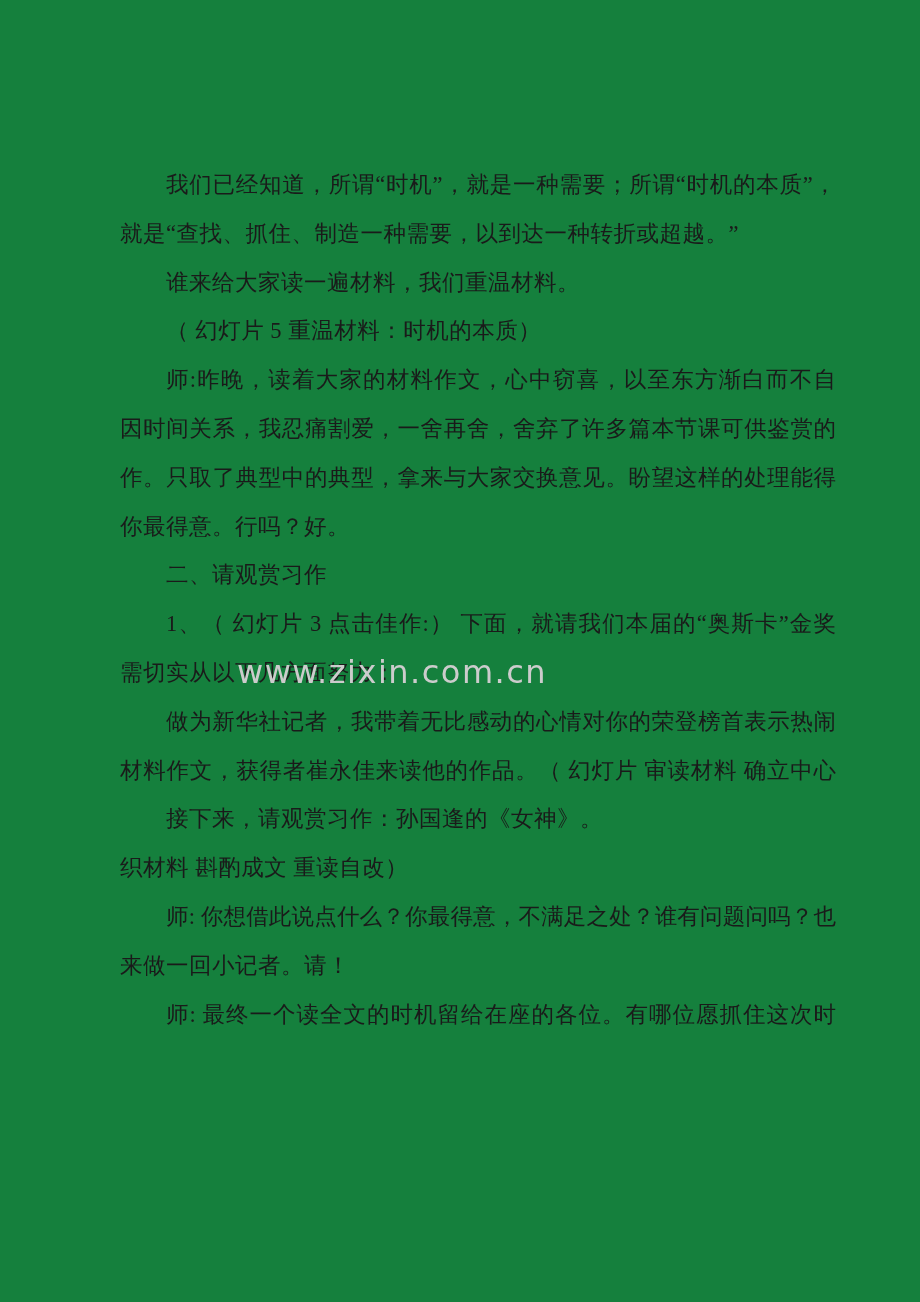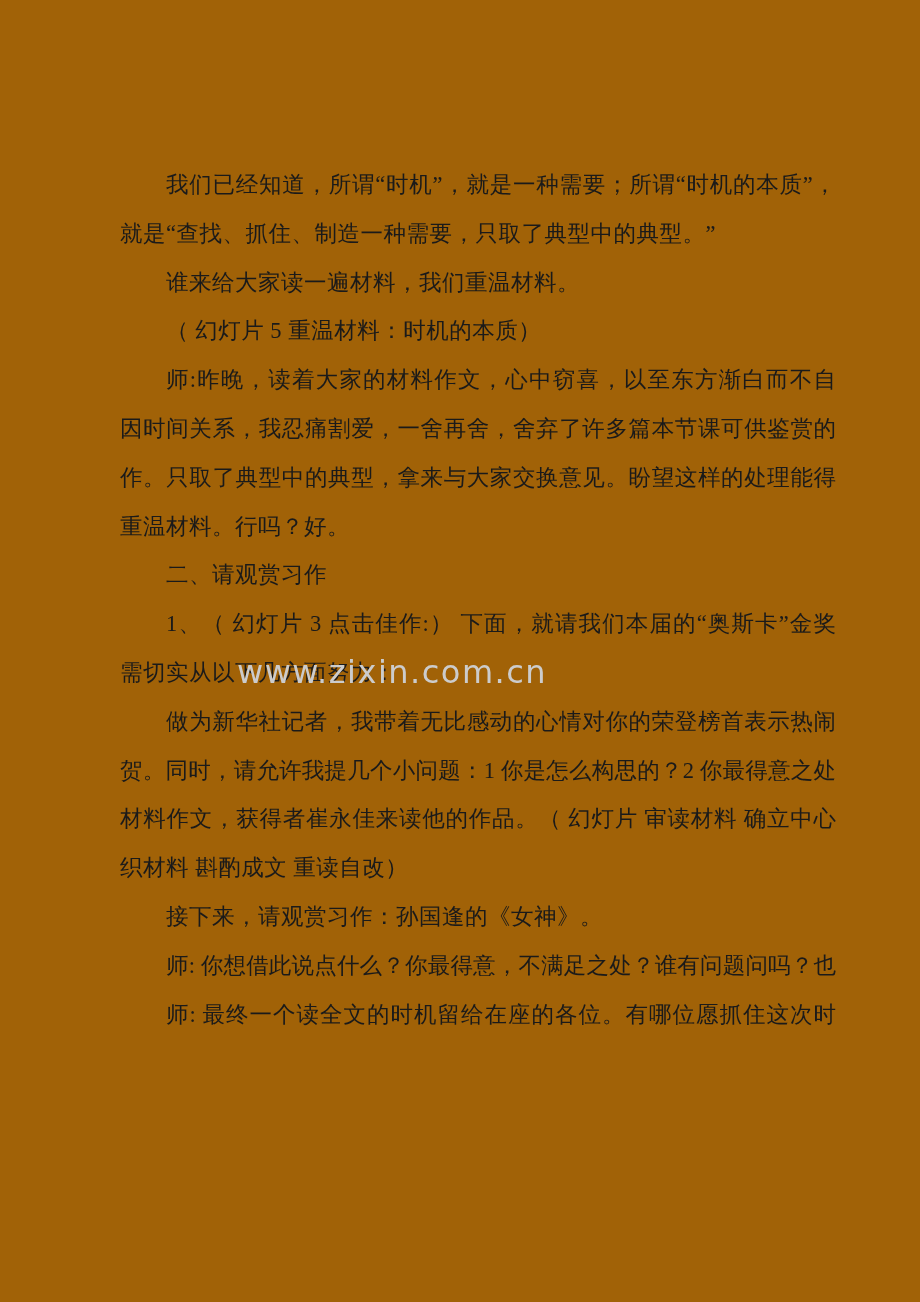--- a/index.html
+++ b/index.html
@@ -4,21 +4,21 @@
 <style>
   html, body {
     margin: 0;
     padding: 0;
     background: #ffffff;
   }
   .page {
     position: relative;
     width: 920px;
     height: 1302px;
-    background: #a16207;
+    background: #15803d;
     overflow: hidden;
     font-family: "Liberation Serif", "DejaVu Serif", serif;
     color: #1a1a1a;
   }
   .text-block {
     position: absolute;
     left: 120px;
     top: 161px;
     width: 716px;
   }
@@ -53,34 +53,34 @@
     pointer-events: none;
   }
 </style>
 </head>
 <body>
 
 <div class="page">
 
   <div class="text-block">
     <div class="line indent full">我们已经知道，所谓“时机”，就是一种需要；所谓“时机的本质”，</div>
-    <div class="line">就是“查找、抓住、制造一种需要，只取了典型中的典型。”</div>
+    <div class="line">就是“查找、抓住、制造一种需要，以到达一种转折或超越。”</div>
     <div class="line indent">谁来给大家读一遍材料，我们重温材料。</div>
     <div class="line indent">（ 幻灯片 5 重温材料：时机的本质）</div>
     <div class="line indent full">师:昨晚，读着大家的材料作文，心中窃喜，以至东方渐白而不自知。</div>
     <div class="line full">因时间关系，我忍痛割爱，一舍再舍，舍弃了许多篇本节课可供鉴赏的习</div>
     <div class="line full">作。只取了典型中的典型，拿来与大家交换意见。盼望这样的处理能得到</div>
-    <div class="line">重温材料。行吗？好。</div>
+    <div class="line">你最得意。行吗？好。</div>
     <div class="line indent">二、请观赏习作</div>
     <div class="line indent full">1、（ 幻灯片 3 点击佳作:） 下面，就请我们本届的“奥斯卡”金奖</div>
     <div class="line">需切实从以下几方面努力：</div>
     <div class="line indent full">做为新华社记者，我带着无比感动的心情对你的荣登榜首表示热闹庆</div>
-    <div class="line full">贺。同时，请允许我提几个小问题：1 你是怎么构思的？2 你最得意之处</div>
     <div class="line full">材料作文，获得者崔永佳来读他的作品。（ 幻灯片 审读材料 确立中心 组</div>
+    <div class="line indent">接下来，请观赏习作：孙国逢的《女神》。</div>
     <div class="line">织材料 斟酌成文 重读自改）</div>
-    <div class="line indent">接下来，请观赏习作：孙国逢的《女神》。</div>
     <div class="line indent full">师: 你想借此说点什么？你最得意，不满足之处？谁有问题问吗？也</div>
+    <div class="line">来做一回小记者。请！</div>
     <div class="line indent full">师: 最终一个读全文的时机留给在座的各位。有哪位愿抓住这次时机？</div>
   </div>
 
   <div class="watermark">www.zixin.com.cn</div>
 
 </div>
 
 </body></html>

